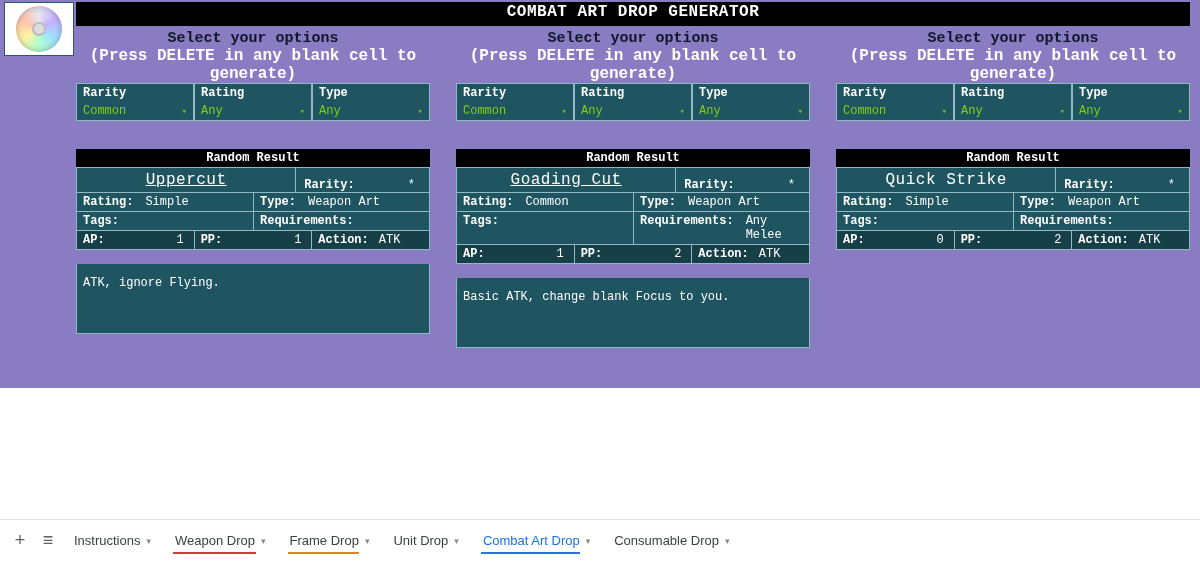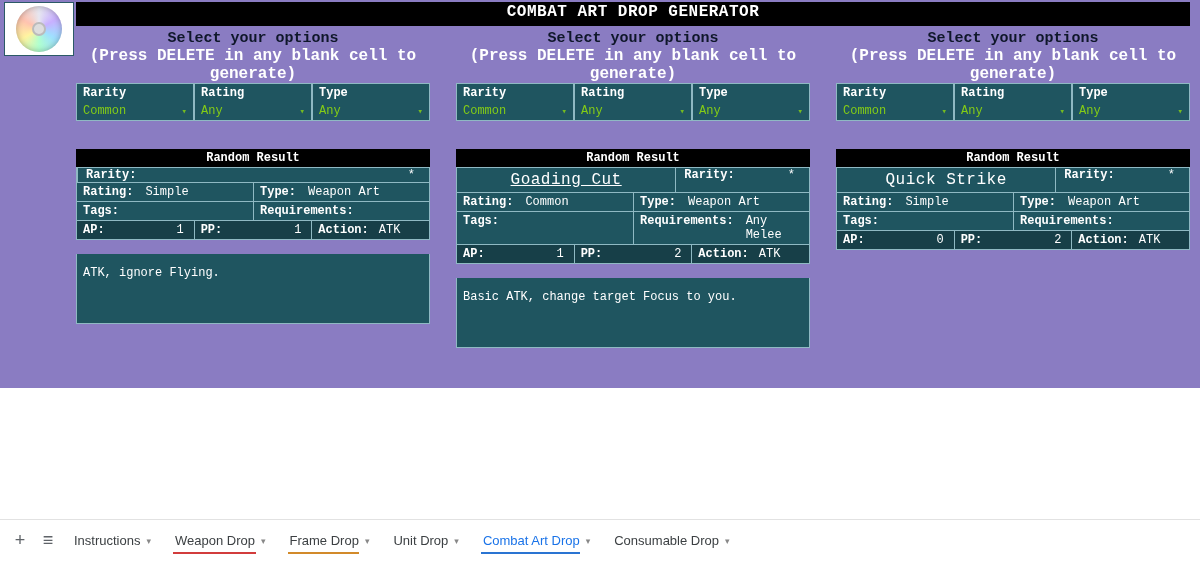--- a/index.html
+++ b/index.html
@@ -25,21 +25,21 @@
 .opt-cell-h:first-child{border-left:1px solid #8fb9c3;}
 .opt-dd { flex:1; background:#1f5560; color:#84cc16; padding:2px 6px; border:1px solid #8fb9c3; border-top:none; position:relative; display:flex; align-items:center; justify-content:space-between; cursor:pointer; }
 .opt-dd .chev { font-size:9px; opacity:.85; }
 
 .result { margin-top: 28px; }
 .res-bar { background:#000; color:#fff; text-align:center; font-weight:bold; padding:2px 0; }
 .res-box { background:#1f5560; color:#fff; border:1px solid #8fb9c3; }
 .res-name-row { display:flex; }
 .res-name { flex: 1 1 62%; text-align:center; font-size:16px; padding:3px 4px; letter-spacing:.5px; }
 .res-name.underline { text-decoration: underline; }
-.res-rarity { flex: 1 1 38%; display:flex; align-items:flex-start; border-left:1px solid #8fb9c3; }
+.res-rarity { flex: 1 1 38%; display:flex; align-items:flex-end; border-left:1px solid #8fb9c3; }
 .res-rarity .lbl { font-weight:bold; padding:0 8px; }
 .res-rarity .val { margin-left:auto; padding-right:14px; }
 
 .row { display:flex; border-top:1px solid #8fb9c3; }
 .half { flex:1 1 50%; display:flex; }
 .half .k{font-weight:bold; padding:2px 6px;}
 .half .v{padding:2px 6px;}
 .half + .half { border-left:1px solid #8fb9c3; }
 
 .stat-row { display:flex; border-top:1px solid #8fb9c3; background:#173f48; }
@@ -96,20 +96,21 @@
       <div class="opt-dd">
               <span>Any</span>
               <span class="chev">▾</span>
             </div>
     </div>
 
     <div class="result">
       <div class="res-bar">Random Result</div>
       <div class="res-box">
         <div class="res-name-row">
+          <div class="res-name underline">Uppercut</div>
           <div class="res-rarity">
             <span class="lbl">Rarity:</span>
                   <span class="val">*</span>
           </div>
         </div>
         <div class="row">
           <div class="half">
                   <span class="k">Rating:</span>
                   <span class="v">Simple</span>
                 </div>
@@ -207,21 +208,21 @@
           <div class="stat">
                   <span class="k">PP:</span>
                   <span class="v">2</span>
                 </div>
           <div class="stat action">
                   <span class="k">Action:</span>
                   <span class="v">ATK</span>
                 </div>
         </div>
       </div>
-      <div class="desc">Basic ATK, change target Focus to you.</div>
+      <div class="desc">Basic ATK, change blank Focus to you.</div>
     </div>
   </div>
         <div class="panel">
     <div class="opt-head-1">Select your options</div>
     <div class="opt-head-2">(Press DELETE in any blank cell to generate)</div>
     <div class="opt-row">
       <div class="opt-cell-h">Rarity</div>
       <div class="opt-cell-h">Rating</div>
       <div class="opt-cell-h">Type</div>
     </div>

